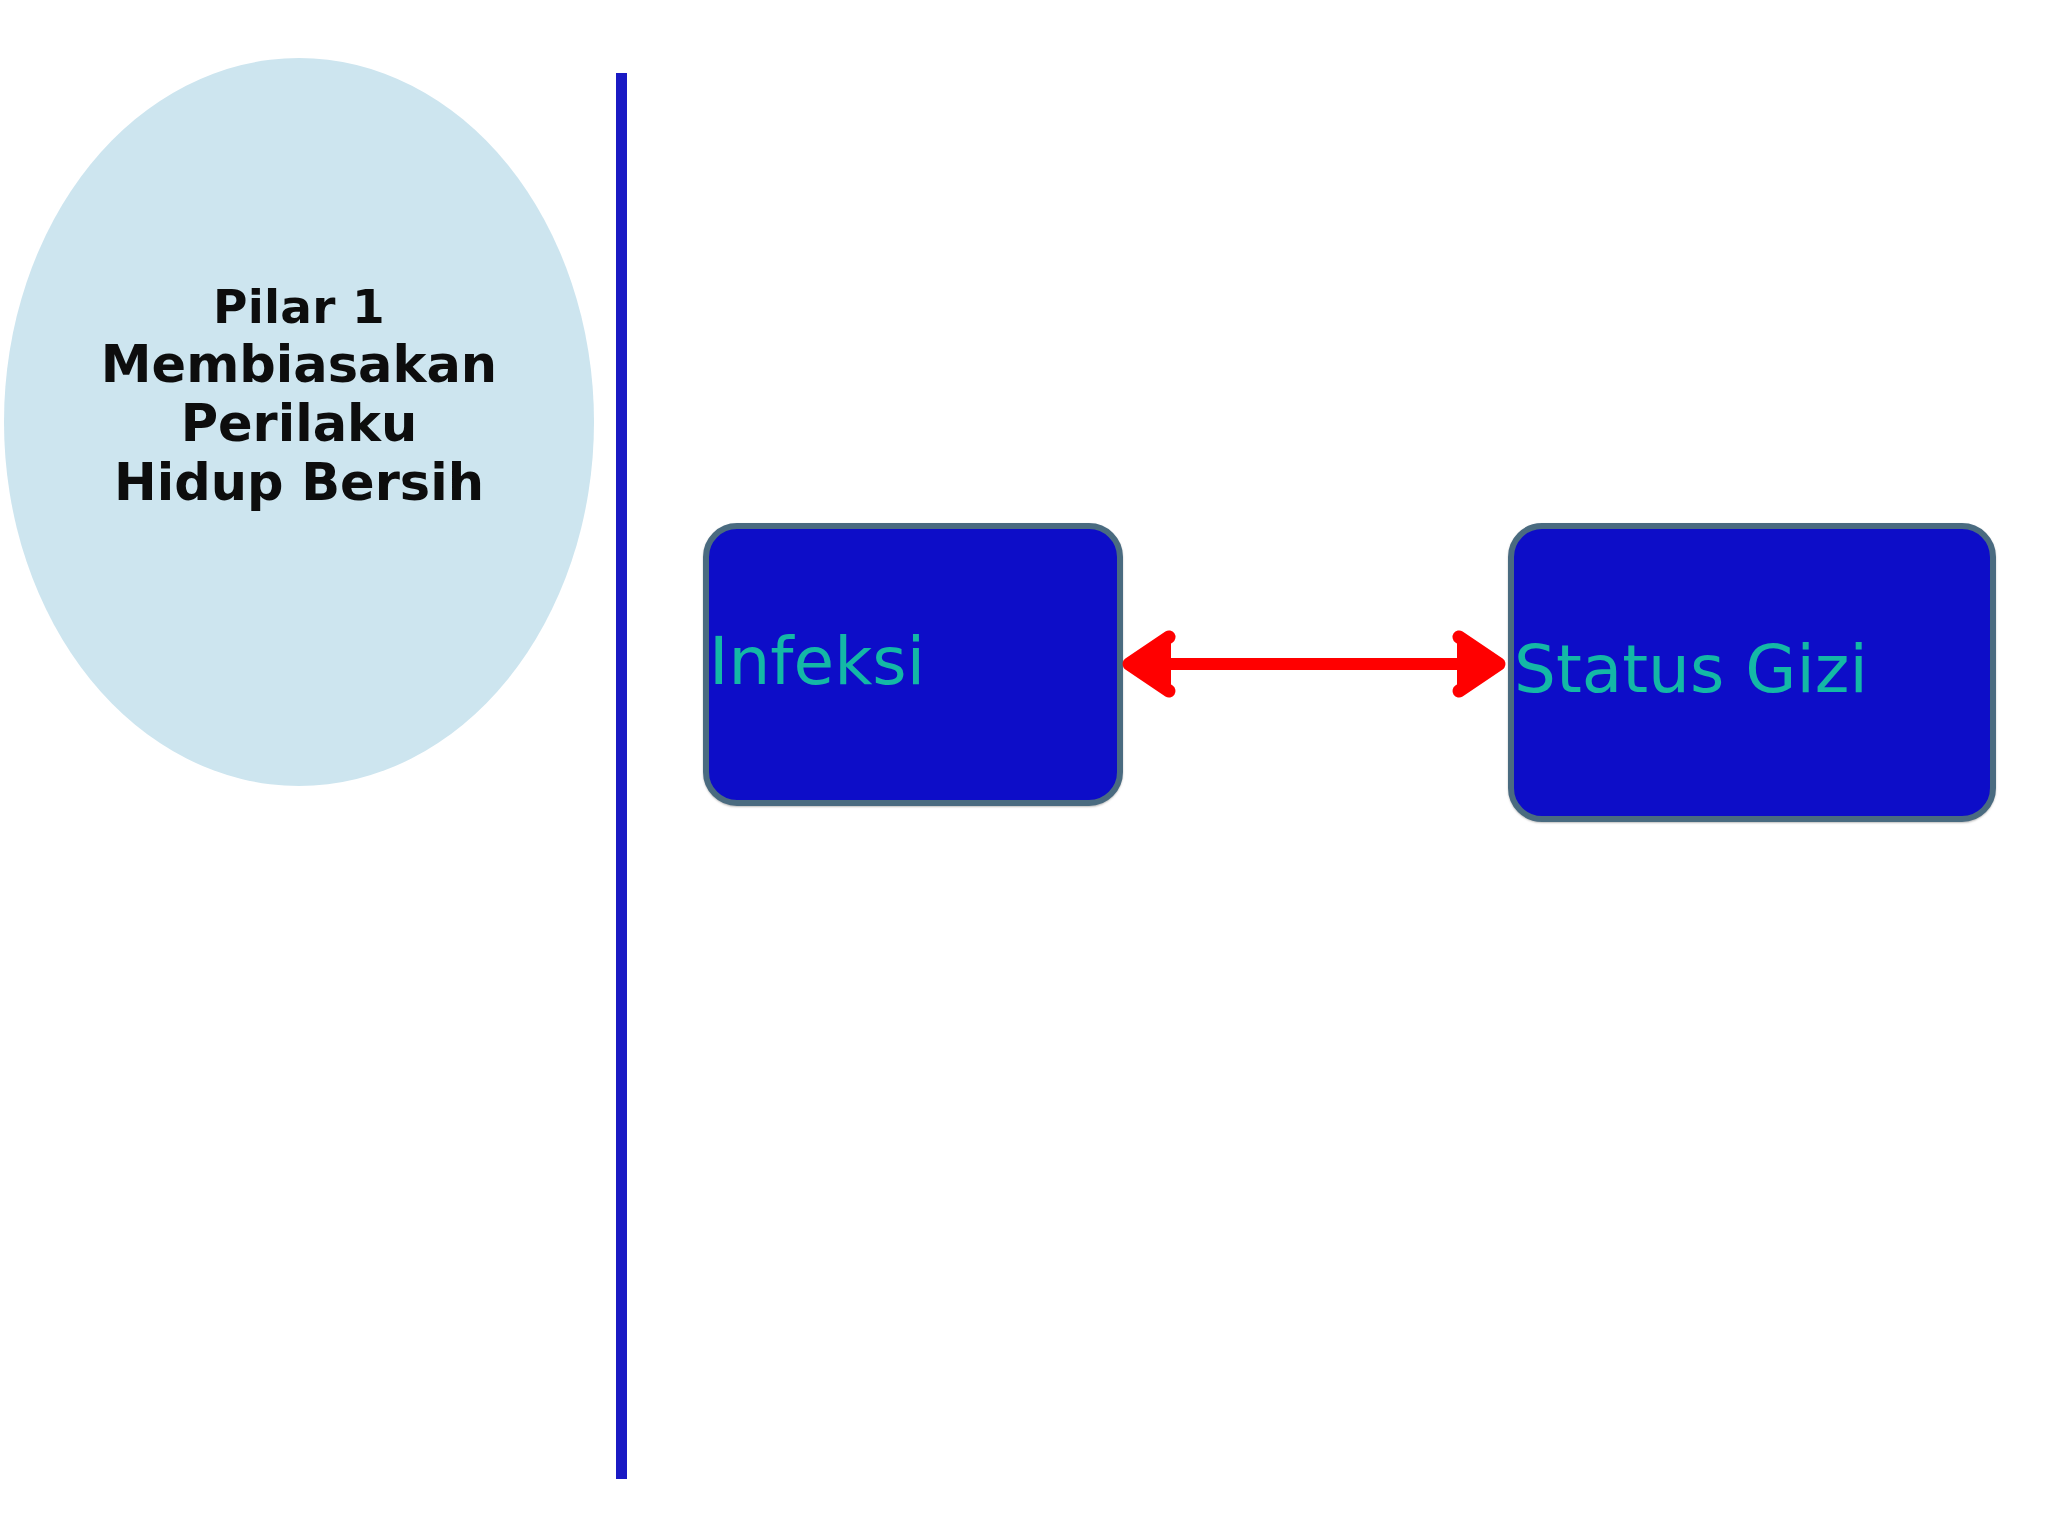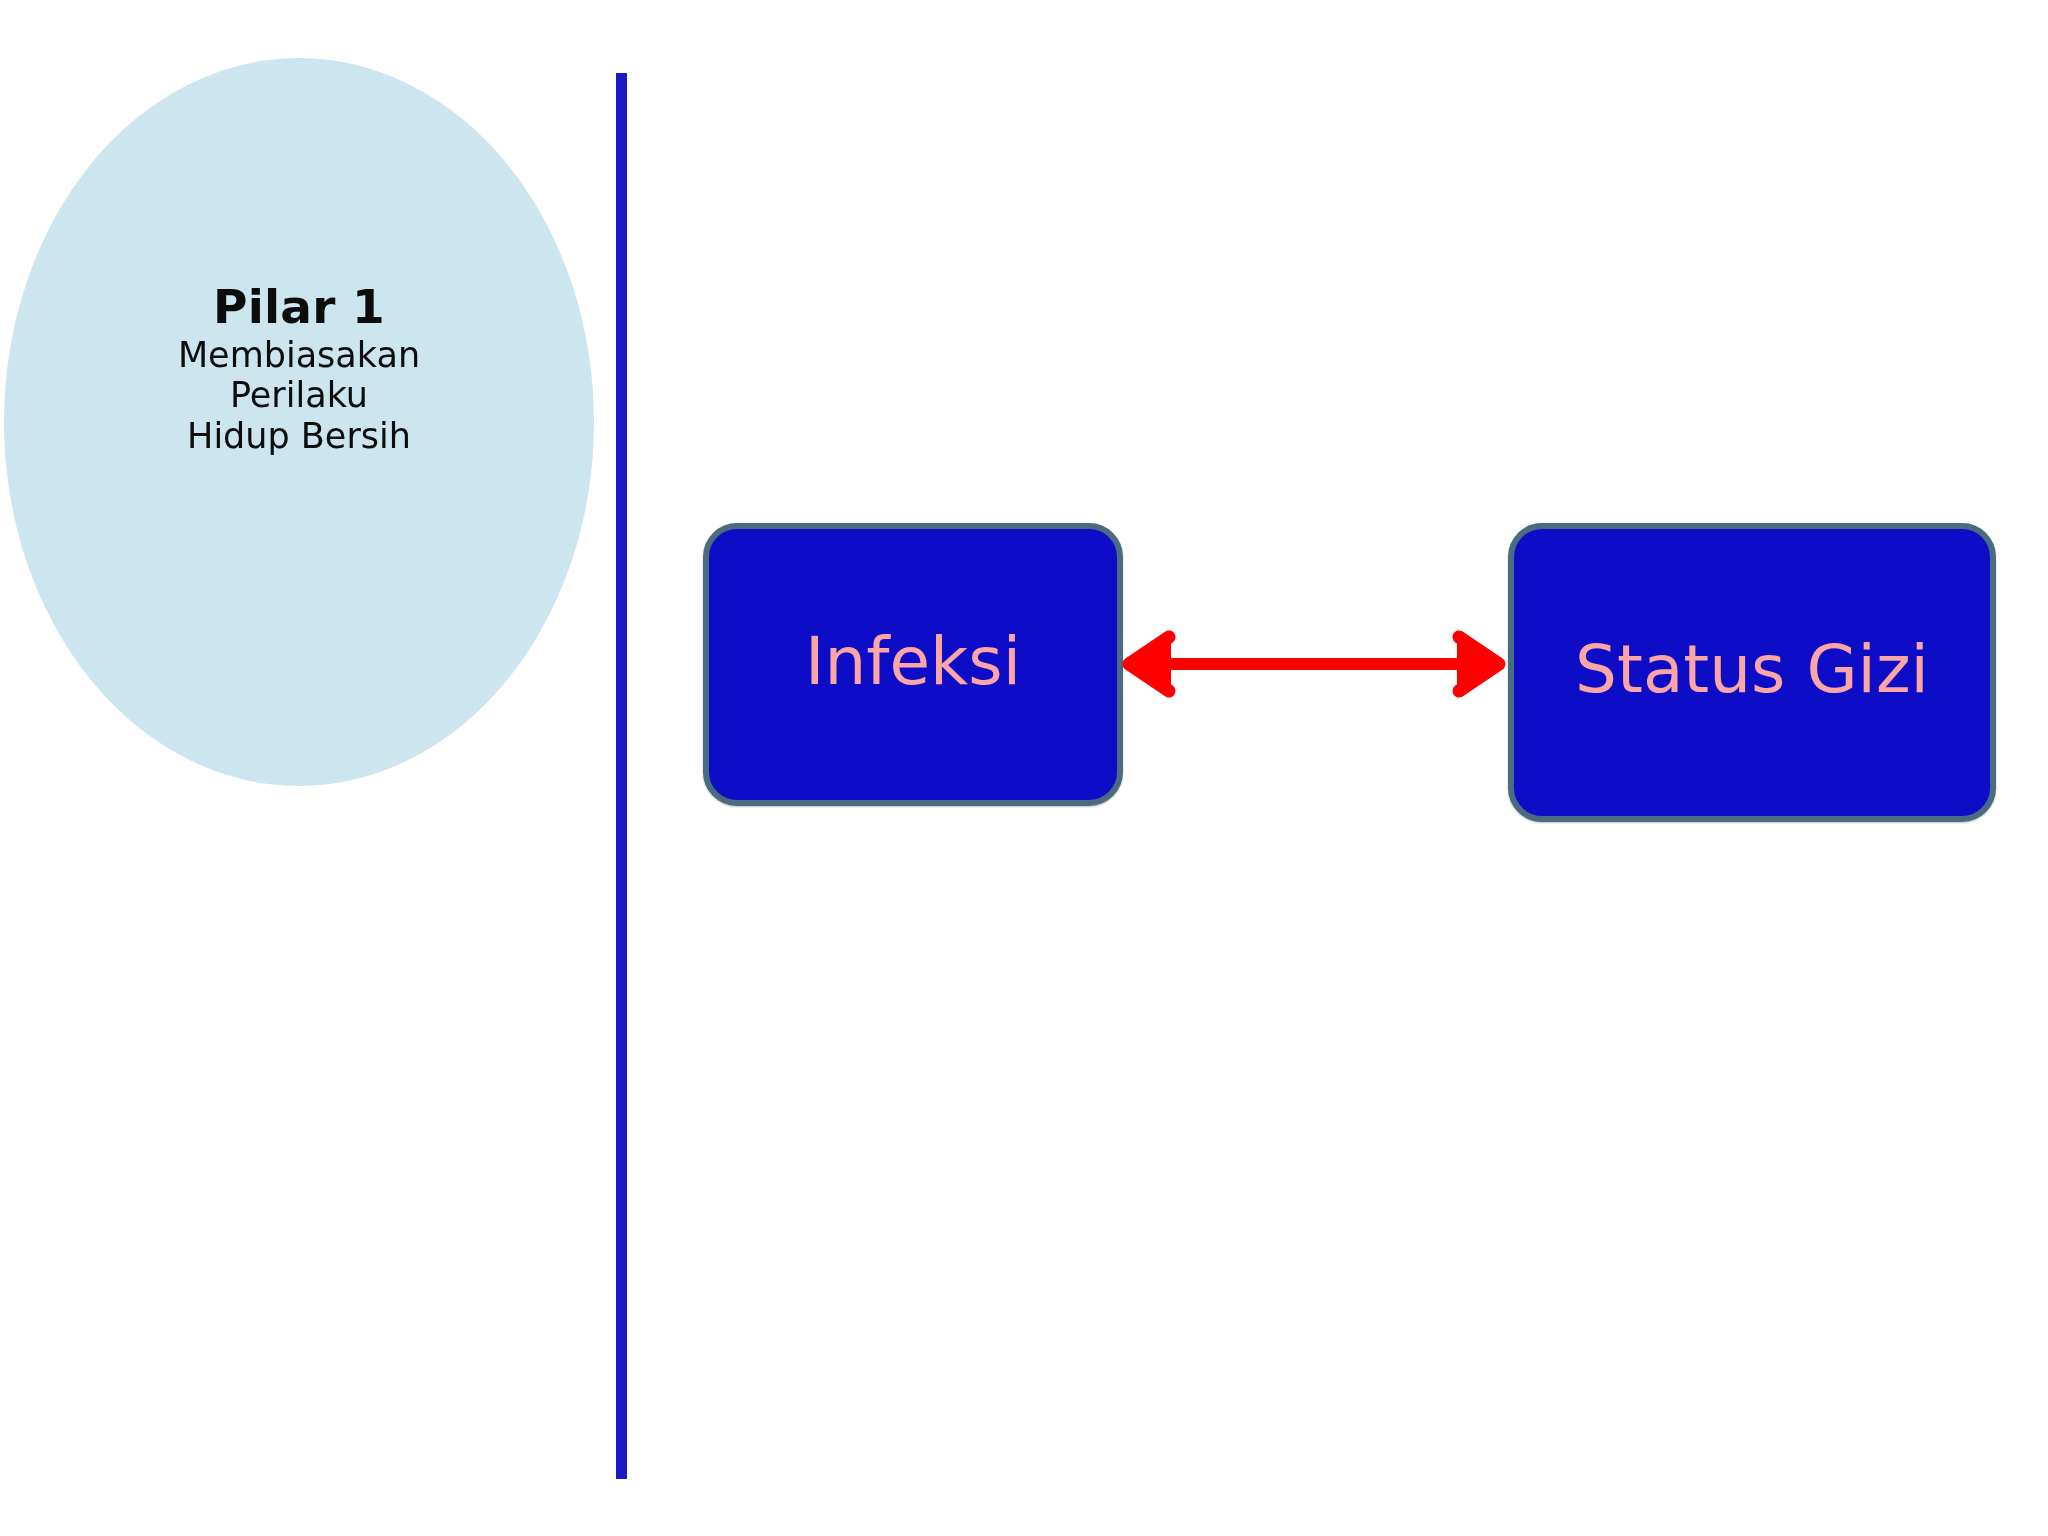--- a/index.html
+++ b/index.html
@@ -36,22 +36,22 @@
     line-height: 1.16;
   }
   #pillar-text .pillar-title {
     display: block;
     font-size: 47px;
     font-weight: bold;
     letter-spacing: 0.2px;
   }
   #pillar-text .pillar-line {
     display: block;
-    font-size: 35px;
-    font-weight: normal;
+    font-size: 51px;
+    font-weight: bold;
   }
 
   
   #vertical-divider {
     position: absolute;
     left: 616px;
     top: 73px;
     width: 11px;
     height: 1406px;
     background: #1a1ac4;
@@ -73,22 +73,22 @@
 
   
   .flow-box {
     position: absolute;
     box-sizing: border-box;
     background: #0d0dc8;
     border: 6px solid #4a6b80;
     border-radius: 34px;
     display: flex;
     align-items: center;
-    justify-content: center;
-    color: #fca5a5;
+    justify-content: flex-start;
+    color: #14b8a6;
     font-size: 66px;
     font-weight: normal;
     box-shadow: 0 1px 2px rgba(0,0,0,0.25);
   }
   #box-infeksi {
     left: 703px;
     top: 523px;
     width: 420px;
     height: 283px;
   }

